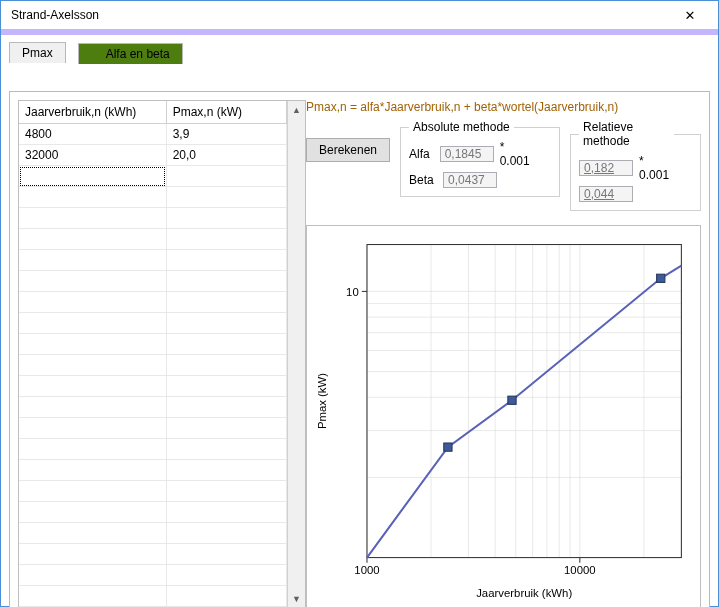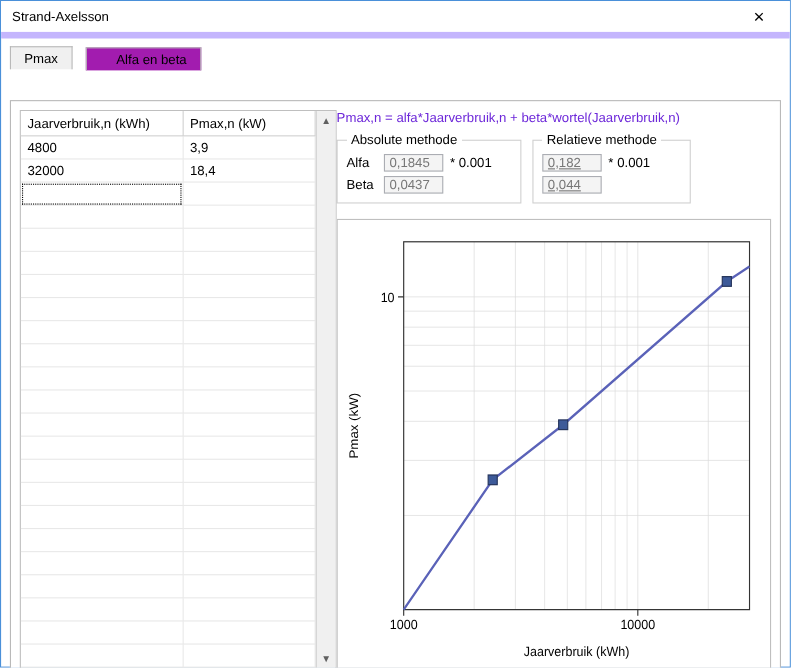--- a/index.html
+++ b/index.html
@@ -57,21 +57,21 @@
   .tab {
     border: 1px solid #b9b9b9;
     border-bottom: none;
     padding: 3px 12px 3px 12px;
     background: #f0f0f0;
     font-size: 12px;
     margin-right: 12px;
     position: relative;
   }
   .tab.active {
-    background: #a21caf;
+    background: #4d7c0f;
     border-color: #b9b9b9;
     top: 1px;
     z-index: 3;
     padding-left: 27px;
   }
   .tabpage {
     flex: 1;
     border: 1px solid #b9b9b9;
     background: #fff;
     position: relative;
@@ -135,21 +135,21 @@
   .grid-scroll .arrow.down { bottom: 0; }
   
   .right-panel {
     flex: 1;
     display: flex;
     flex-direction: column;
   }
   .formula {
     font-size: 12px;
     margin-bottom: 6px;
-    color: #6d28d9;
+    color: #a16207;
   }
   .controls-row {
     display: flex;
     align-items: flex-start;
     gap: 10px;
   }
   .btn {
     border: 1px solid #adadad;
     background: #e1e1e1;
     padding: 4px 12px;
@@ -237,21 +237,21 @@
               <th>Pmax,n (kW)</th>
             </tr>
           </thead>
           <tbody id="grid-body">
               <tr>
                 <td>4800</td>
                 <td>3,9</td>
               </tr>
               <tr>
                 <td>32000</td>
-                <td>18,4</td>
+                <td>20,0</td>
               </tr>
               <tr class="newrow">
                 <td>&nbsp;</td>
                 <td></td>
               </tr>
               <tr>
                 <td></td>
                 <td></td>
               </tr>
               <tr>
@@ -335,20 +335,21 @@
         <div class="grid-scroll">
           <div class="arrow up">▲</div>
           <div class="arrow down">▼</div>
         </div>
       </div>
 
       <div class="right-panel">
         <div class="formula">Pmax,n = alfa*Jaarverbruik,n + beta*wortel(Jaarverbruik,n)</div>
 
         <div class="controls-row">
+          <button class="btn">Berekenen</button>
 
           <fieldset class="method-box">
             <legend>Absolute methode</legend>
             <div class="field-row">
               <label class="lab">Alfa</label>
               <input class="val" readonly="" value="0,1845" style="">
               <span class="suffix">* 0.001</span>
             </div>
             <div class="field-row">
               <label class="lab">Beta</label>

